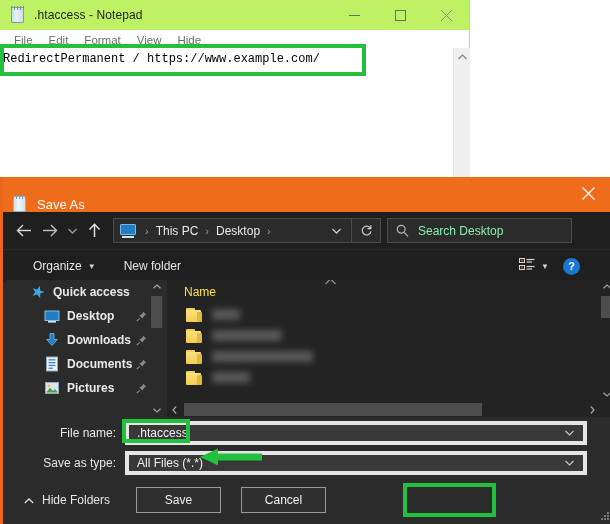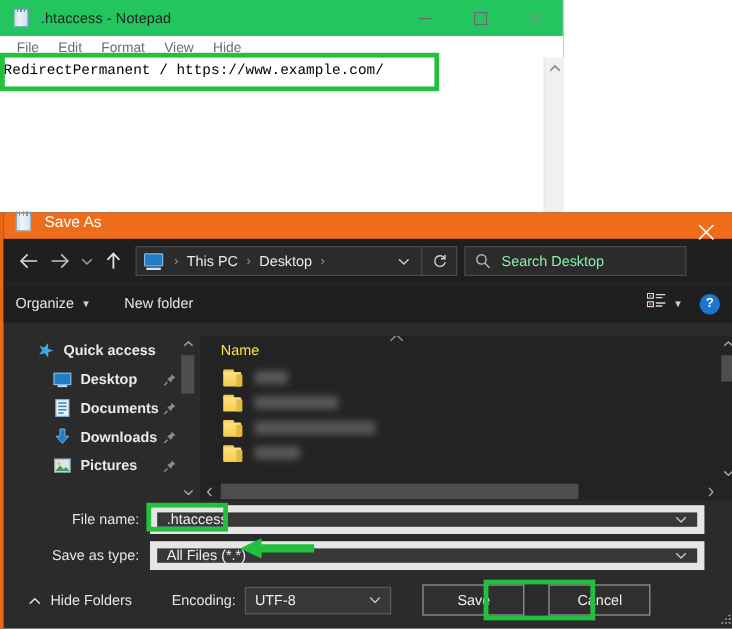--- a/index.html
+++ b/index.html
@@ -16,21 +16,21 @@
   .notepad {
     position: absolute; left: 0; top: 0;
     width: 470px; height: 180px;
     background: #ffffff;
     border-right: 1px solid #c8c8c8;
     box-sizing: border-box;
   }
   .np-titlebar {
     position: relative;
     height: 30px;
-    background: #22c55e;
+    background: #bef264;
     display: flex; align-items: center;
   }
   .np-icon {
     width: 16px; height: 16px;
     margin-left: 10px; margin-right: 8px;
     position: relative; flex: none;
   }
   .np-icon .pad {
     position: absolute; left: 1px; top: 0px;
     width: 13px; height: 16px;
@@ -120,23 +120,23 @@
   
   .saveas {
     position: absolute; left: 0; top: 177px;
     width: 610px; height: 347px;
     background: #2b2b2b;
     border-left: 3px solid #e9661a;
     box-sizing: border-box;
     color: #e8e8e8;
   }
   .sa-titlebar {
-    height: 22px;
+    height: 35px;
     background: #ef6c1a;
-    display: flex; align-items: flex-start;
+    display: flex; align-items: flex-end;
     position: relative;
   }
   .sa-ticon {
     width: 16px; height: 16px; margin-left: 9px; margin-right: 9px;
     position: relative; flex:none;
   }
   .sa-ticon .pad {
     position:absolute; left:1px; top:0; width:13px; height:16px;
     background: linear-gradient(to right,#cfe0ee 0%,#eef5fa 40%,#d4e3ef 100%);
     border: 1px solid #8fb0c6; box-sizing: border-box; border-radius:1px;
@@ -209,21 +209,21 @@
     box-sizing: border-box; flex: none;
   }
   .search-icon { margin: 0 9px 0 8px; color:#b5b5b5; display:flex; flex:none; }
   .search-ph { font-size: 12px; color:#86efac; }
 
   
   .sa-cmdbar {
     height: 33px;
     background: #1f1f1f;
     display:flex; align-items:center;
-    padding: 0 10px;
+    padding: 0 30px;
     box-sizing:border-box;
     border-top: 1px solid #2a2a2a;
   }
   .cmd-item {
     font-size: 12px; color:#e6e6e6;
     display:flex; align-items:center; gap:6px;
     margin-right: 28px;
   }
   .caret-d { font-size: 8px; color:#cfcfcf; }
   .cmd-right { margin-left:auto; display:flex; align-items:center; gap:14px; }
@@ -345,21 +345,21 @@
   }
   .form-row {
     display:flex; align-items:center; height:24px; margin-bottom: 6px;
   }
   .form-label {
     width: 119px; text-align: right; padding-right: 9px;
     font-size: 12px; color:#e6e6e6; box-sizing:border-box; flex:none;
   }
   .combo {
     flex: 1 1 auto; height: 24px; margin-right: 26px;
-    border: 6px solid #e5e5e5; background:#383838;
+    border: 4px solid #e5e5e5; background:#383838;
     display:flex; align-items:center;
     box-sizing:border-box; position:relative;
   }
   .combo .val { font-size:12px; color:#efefef; padding-left:8px; }
   .combo .chev { position:absolute; right:9px; color:#c5c5c5; font-size:10px; display:flex; }
 
   
   .sa-footer {
     position:absolute; left:3px; bottom:0; width:607px; height:48px;
     display:flex; align-items:center;
@@ -583,42 +583,42 @@
           <span class="np-pin">
             <svg width="11" height="11" viewBox="0 0 11 11">
                 <path d="M7.2 0.8 L10.2 3.8 L8.3 4.6 L6.4 7.6 L3.4 4.6 L6.4 2.7 Z" fill="#8b8b8b"></path>
                 <line x1="3.6" y1="7.4" x2="0.8" y2="10.2" stroke="#8b8b8b" stroke-width="1.2"></line>
               </svg>
           </span>
         </div>
         <div class="np-item lvl1">
           <span class="ic">
             <svg width="16" height="16" viewBox="0 0 16 16">
+                <path d="M6 1.5 h4 v6 h3.3 L8 13.5 L2.7 7.5 H6 Z" fill="#1f7ec4" stroke="#7fb6e0" stroke-width="0.8"></path>
+              </svg>
+          </span>
+          <span class="np-label">Downloads</span>
+          <span class="np-pin">
+            <svg width="11" height="11" viewBox="0 0 11 11">
+                <path d="M7.2 0.8 L10.2 3.8 L8.3 4.6 L6.4 7.6 L3.4 4.6 L6.4 2.7 Z" fill="#8b8b8b"></path>
+                <line x1="3.6" y1="7.4" x2="0.8" y2="10.2" stroke="#8b8b8b" stroke-width="1.2"></line>
+              </svg>
+          </span>
+        </div>
+        <div class="np-item lvl1">
+          <span class="ic">
+            <svg width="16" height="16" viewBox="0 0 16 16">
                 <rect x="2.5" y="1" width="11" height="14" fill="#eef3f7" stroke="#8fa7ba" stroke-width="1"></rect>
                 <rect x="4.5" y="3.2" width="7" height="1.3" fill="#3d87c4"></rect>
                 <rect x="4.5" y="6" width="7" height="1.3" fill="#3d87c4"></rect>
                 <rect x="4.5" y="8.8" width="7" height="1.3" fill="#3d87c4"></rect>
                 <rect x="4.5" y="11.6" width="4.5" height="1.3" fill="#3d87c4"></rect>
               </svg>
           </span>
           <span class="np-label">Documents</span>
-          <span class="np-pin">
-            <svg width="11" height="11" viewBox="0 0 11 11">
-                <path d="M7.2 0.8 L10.2 3.8 L8.3 4.6 L6.4 7.6 L3.4 4.6 L6.4 2.7 Z" fill="#8b8b8b"></path>
-                <line x1="3.6" y1="7.4" x2="0.8" y2="10.2" stroke="#8b8b8b" stroke-width="1.2"></line>
-              </svg>
-          </span>
-        </div>
-        <div class="np-item lvl1">
-          <span class="ic">
-            <svg width="16" height="16" viewBox="0 0 16 16">
-                <path d="M6 1.5 h4 v6 h3.3 L8 13.5 L2.7 7.5 H6 Z" fill="#1f7ec4" stroke="#7fb6e0" stroke-width="0.8"></path>
-              </svg>
-          </span>
-          <span class="np-label">Downloads</span>
           <span class="np-pin">
             <svg width="11" height="11" viewBox="0 0 11 11">
                 <path d="M7.2 0.8 L10.2 3.8 L8.3 4.6 L6.4 7.6 L3.4 4.6 L6.4 2.7 Z" fill="#8b8b8b"></path>
                 <line x1="3.6" y1="7.4" x2="0.8" y2="10.2" stroke="#8b8b8b" stroke-width="1.2"></line>
               </svg>
           </span>
         </div>
         <div class="np-item lvl1">
           <span class="ic">
             <svg width="16" height="16" viewBox="0 0 16 16">
@@ -754,31 +754,20 @@
     <div class="sa-footer">
       <span class="hidefolders">
         <span>
           <svg width="10" height="6" viewBox="0 0 10 6">
               <path d="M0.8 5 L5 1 L9.2 5" fill="none" stroke="#dcdcdc" stroke-width="1.3"></path>
             </svg>
         </span>
         <span>Hide Folders</span>
       </span>
 
-      <span class="enc-group">
-        <span class="enc-label">Encoding:</span>
-        <span class="enc-combo">
-          <span class="val">UTF-8</span>
-          <span class="chev">
-            <svg width="9" height="6" viewBox="0 0 9 6">
-                <path d="M0.5 1 L4.5 5 L8.5 1" fill="none" stroke="#c5c5c5" stroke-width="1.2"></path>
-              </svg>
-          </span>
-        </span>
-      </span>
 
       <span class="btn" id="btn-save">Save</span>
       <span class="btn" id="btn-cancel">Cancel</span>
 
       <span class="resize-grip"></span>
     </div>
   </div>
 
   <div class="hl" id="hl-notepad-text"></div>
   <div class="hl" id="hl-filename"></div>

